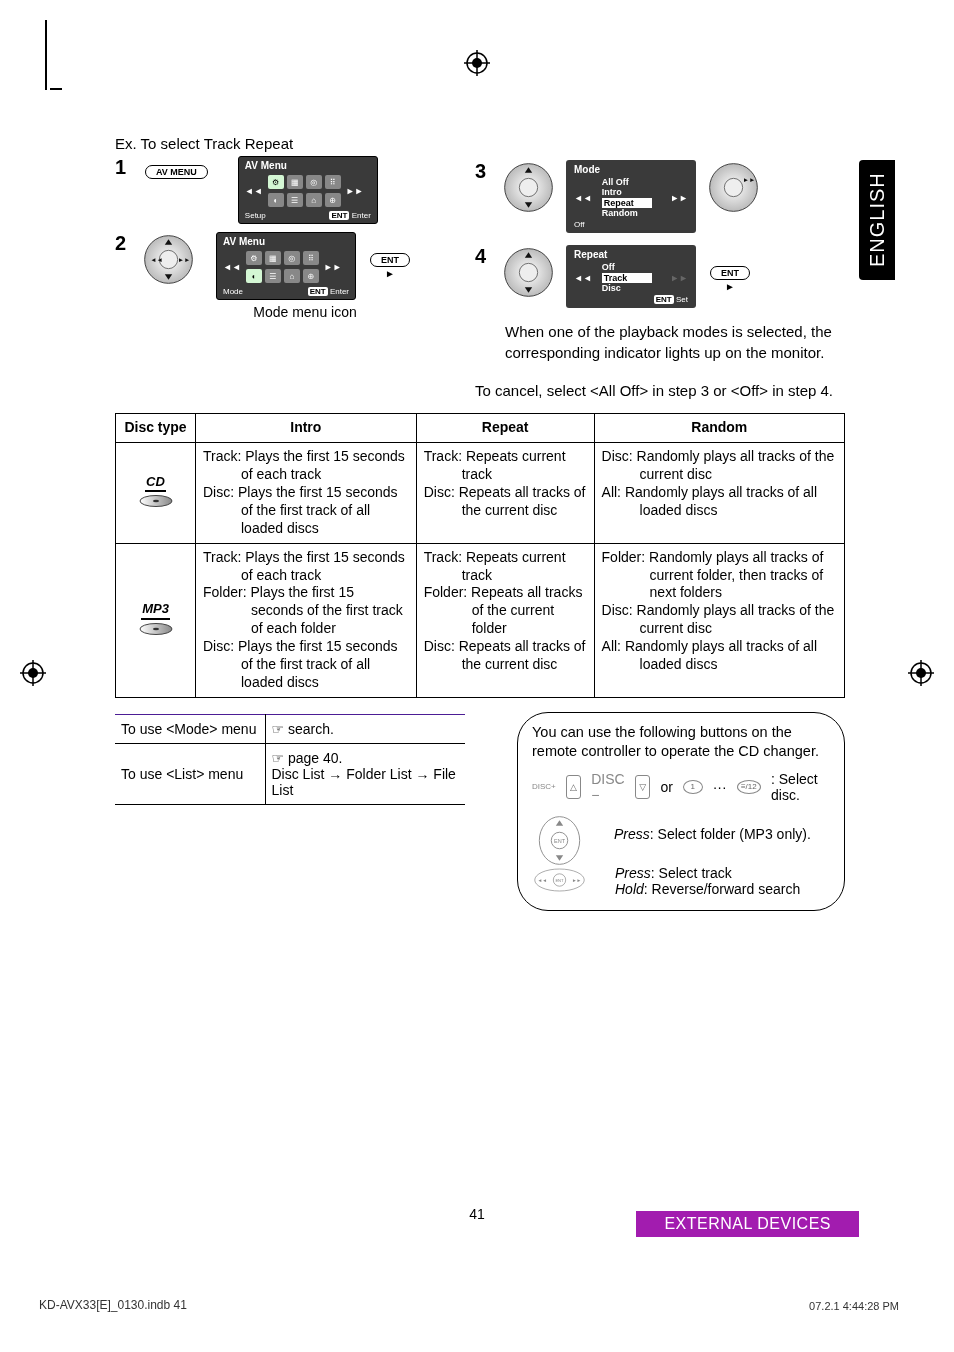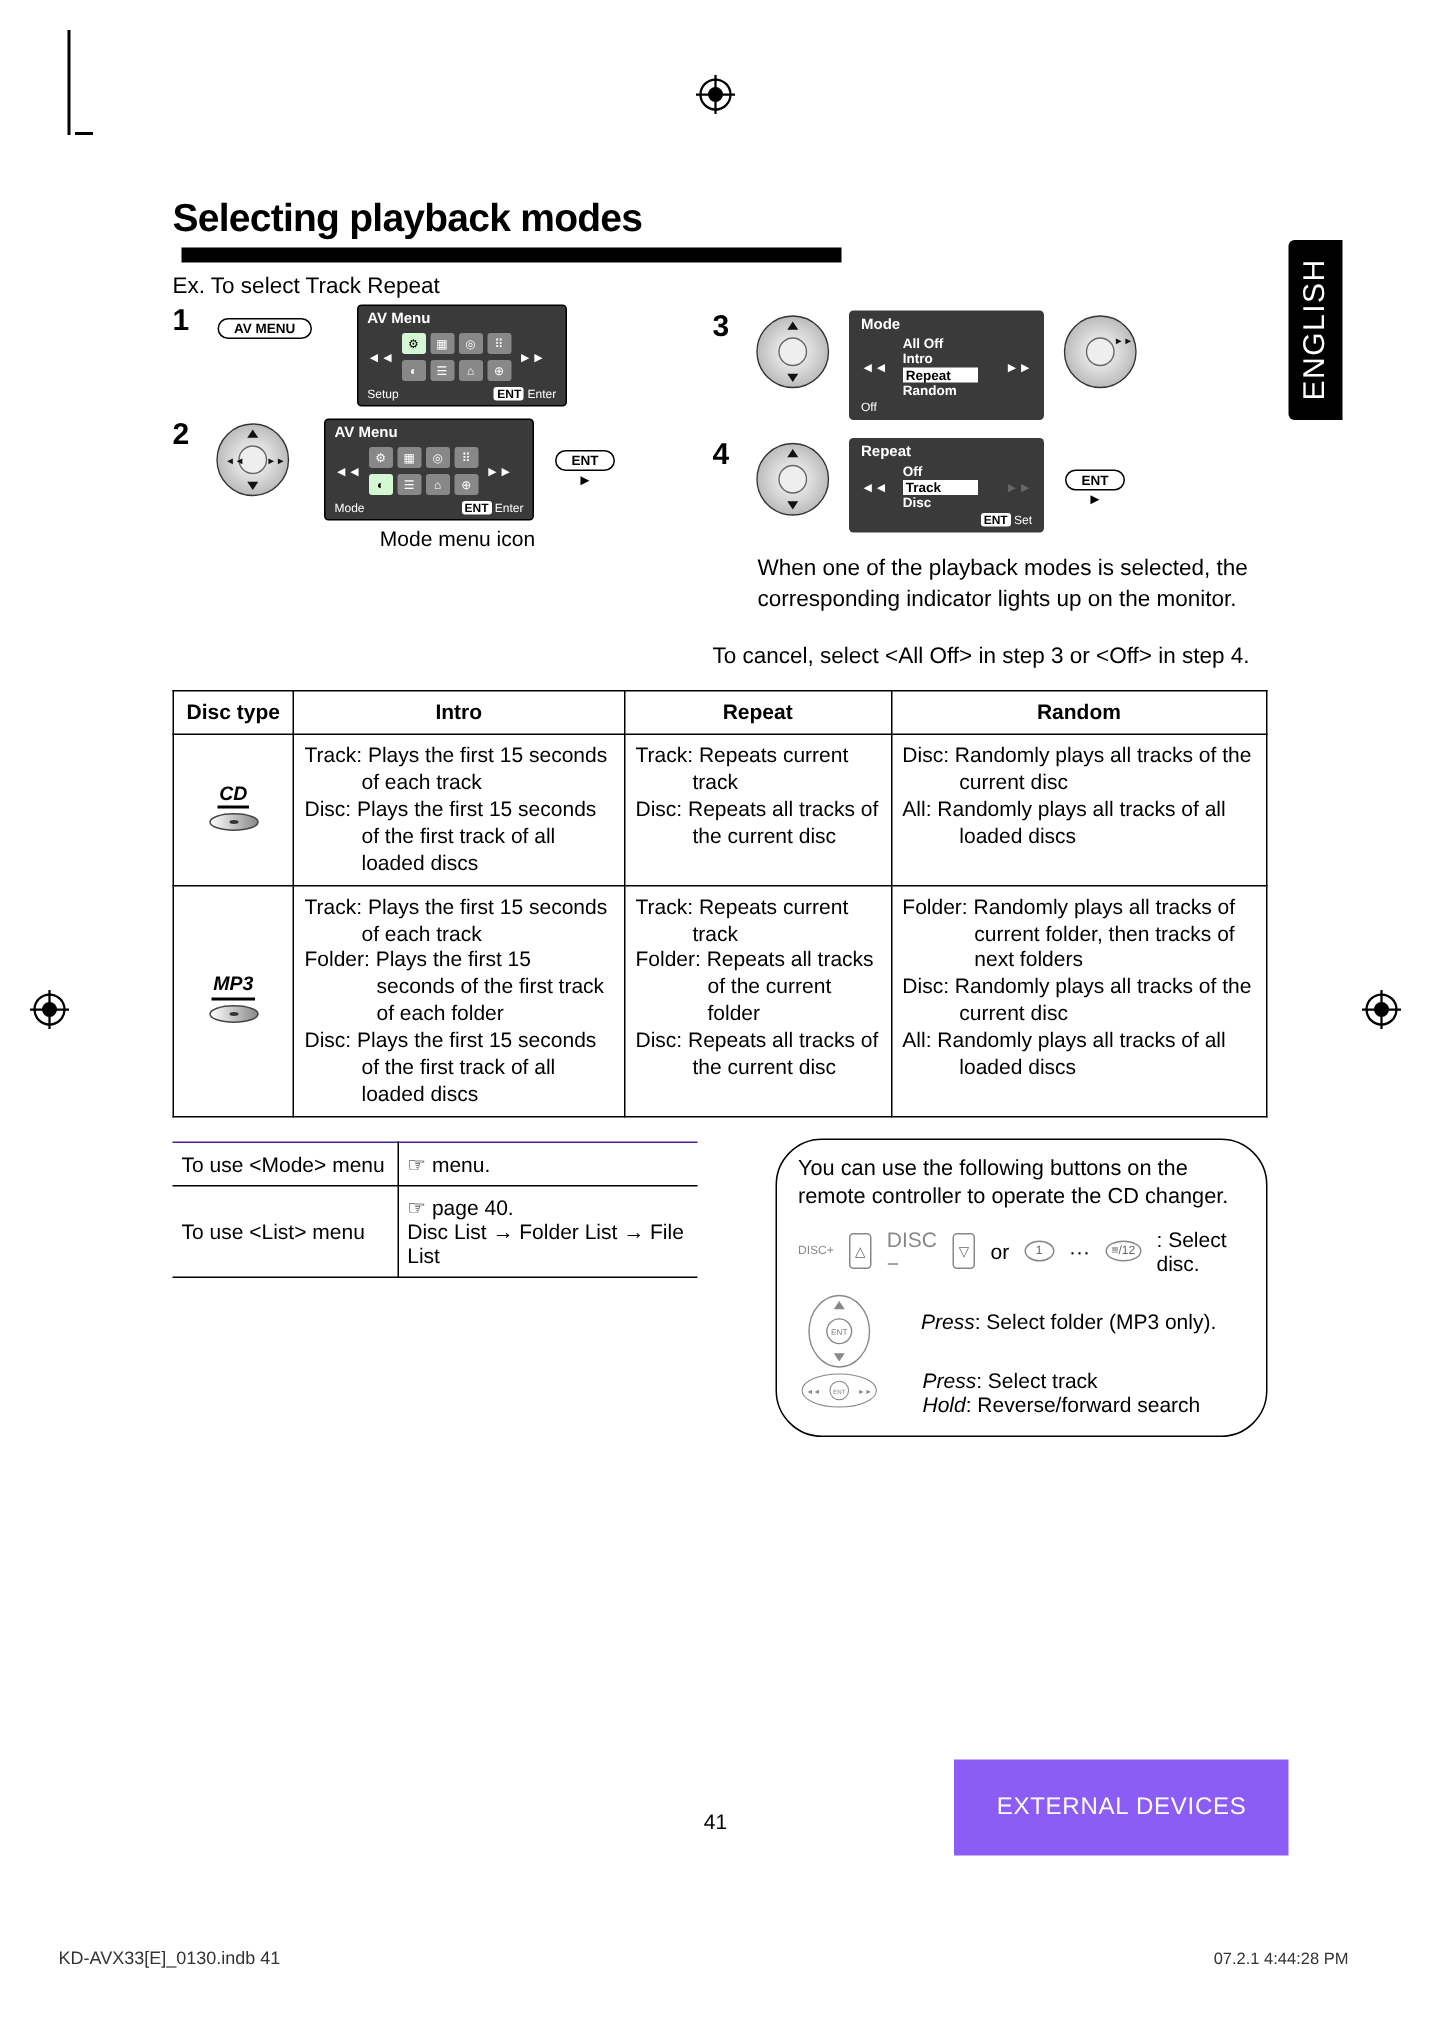--- a/index.html
+++ b/index.html
@@ -50,21 +50,21 @@
   .menu-table td { border-top: 1px solid #4c1d95; border-bottom: 1px solid #000; padding: 6px 6px; font-size: 14px; vertical-align: middle; }
   .menu-table td:first-child { border-right: 1px solid #000; width: 150px; }
   .ptr { font-size: 14px; }
   .remote-box { float: right; width: 328px; border: 1px solid #000; border-radius: 31px; padding: 10px 14px 12px; margin-top: 14px; }
   .remote-box p { font-size: 14.5px; line-height: 1.3; }
   .remote-row { display: flex; align-items: center; margin-top: 10px; gap: 10px; }
   .small-btn { border: 1px solid #888; border-radius: 3px; width: 20px; height: 24px; display: inline-flex; align-items: center; justify-content: center; font-size: 9px; color: #666; }
   .oval-num { border: 1px solid #888; border-radius: 50%; width: 26px; height: 14px; display: inline-flex; align-items: center; justify-content: center; font-size: 8px; color: #666; }
   .italic { font-style: italic; }
   .page-num { position: absolute; left: 50%; bottom: 130px; transform: translateX(-50%); font-size: 14px; }
-  .footer-tab { position: absolute; right: 95px; bottom: 115px; background: #8b5cf6; color: #fff; padding: 23px 28px; font-size: 16px; letter-spacing: 0.5px; }
+  .footer-tab { position: absolute; right: 95px; bottom: 115px; background: #a21caf; color: #fff; padding: 4px 28px; font-size: 16px; letter-spacing: 0.5px; }
   .footer-left { position: absolute; left: 39px; bottom: 40px; font-size: 12px; color: #333; }
   .footer-right { position: absolute; right: 55px; bottom: 40px; font-size: 11px; color: #333; }
   .arrow { font-family: Arial, sans-serif; }
   .clearfix::after { content: ""; display: table; clear: both; }
   .ent-with-play { display: inline-block; text-align: center; }
   .ent-with-play .play { font-size: 10px; margin-top: 1px; }
 </style>
 </head>
 <body>
 
@@ -88,23 +88,20 @@
   <svg width="26" height="26">
       <circle cx="13" cy="13" r="10" fill="none" stroke="#000" stroke-width="1.5"></circle>
       <path d="M13 0v26M0 13h26" stroke="#000" stroke-width="1.5"></path>
       <circle cx="13" cy="13" r="5" fill="#000"></circle>
     </svg>
 </div>
 
 <div class="content">
   <div class="side-tab">ENGLISH</div>
 
-  <div>
-    <span class="heading">Selecting playback modes</span><span class="heading-bar"></span>
-  </div>
 
   <div class="clearfix">
 
     <div class="column-left">
       <p class="intro-text">Ex. To select Track Repeat</p>
 
       <div class="step-row">
         <div class="step-num">1</div>
         <div style="margin-left:10px; margin-top:6px;">
           <span class="btn-oval">AV MENU</span>
@@ -344,21 +341,21 @@
     </tr>
   </tbody>
     </table>
 
   <div class="clearfix">
 
     <table class="menu-table">
       <tbody>
           <tr>
         <td><span>To use &lt;</span><span class="bold">Mode</span><span>&gt; menu</span></td>
-        <td><span class="ptr">☞ menu.</span></td>
+        <td><span class="ptr">☞ search.</span></td>
       </tr>
       <tr>
         <td><span>To use &lt;</span><span class="bold">List</span><span>&gt; menu</span></td>
         <td>
           <div>☞ page 40.</div>
           <div><span>Disc List </span><span class="arrow">→</span><span> Folder List </span><span class="arrow">→</span><span> File List</span></div>
         </td>
       </tr>
     </tbody>
       </table>

